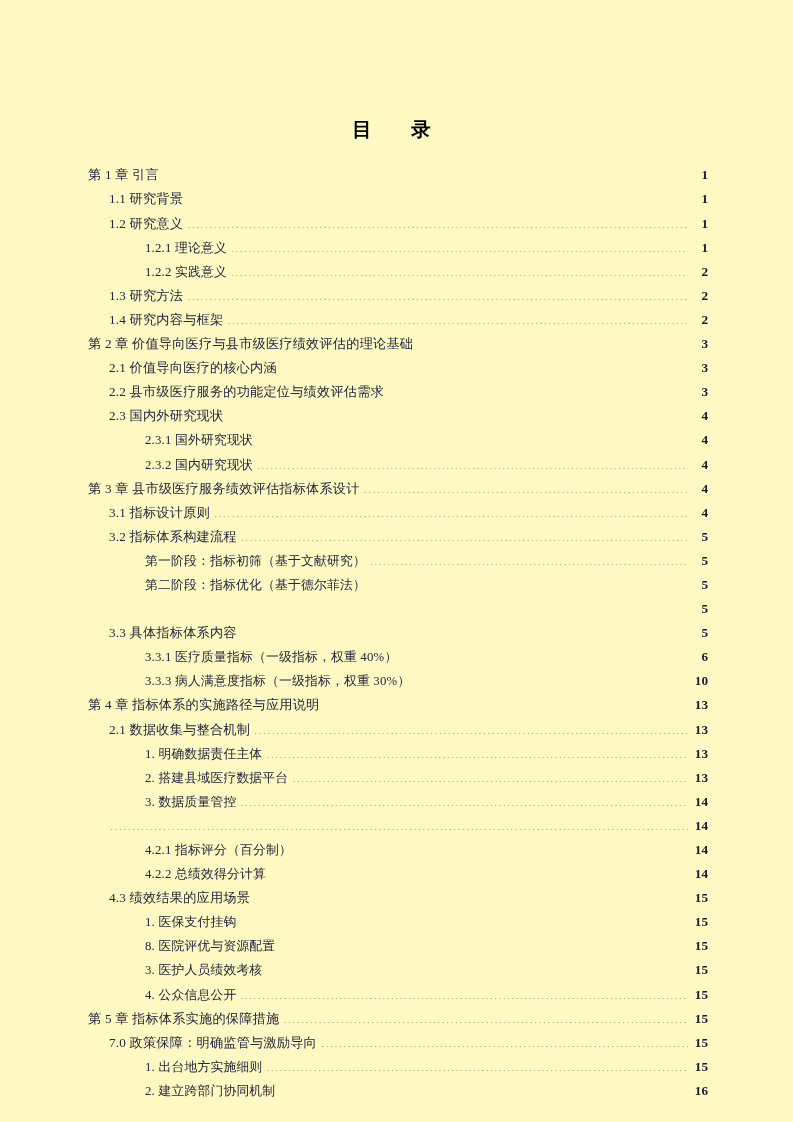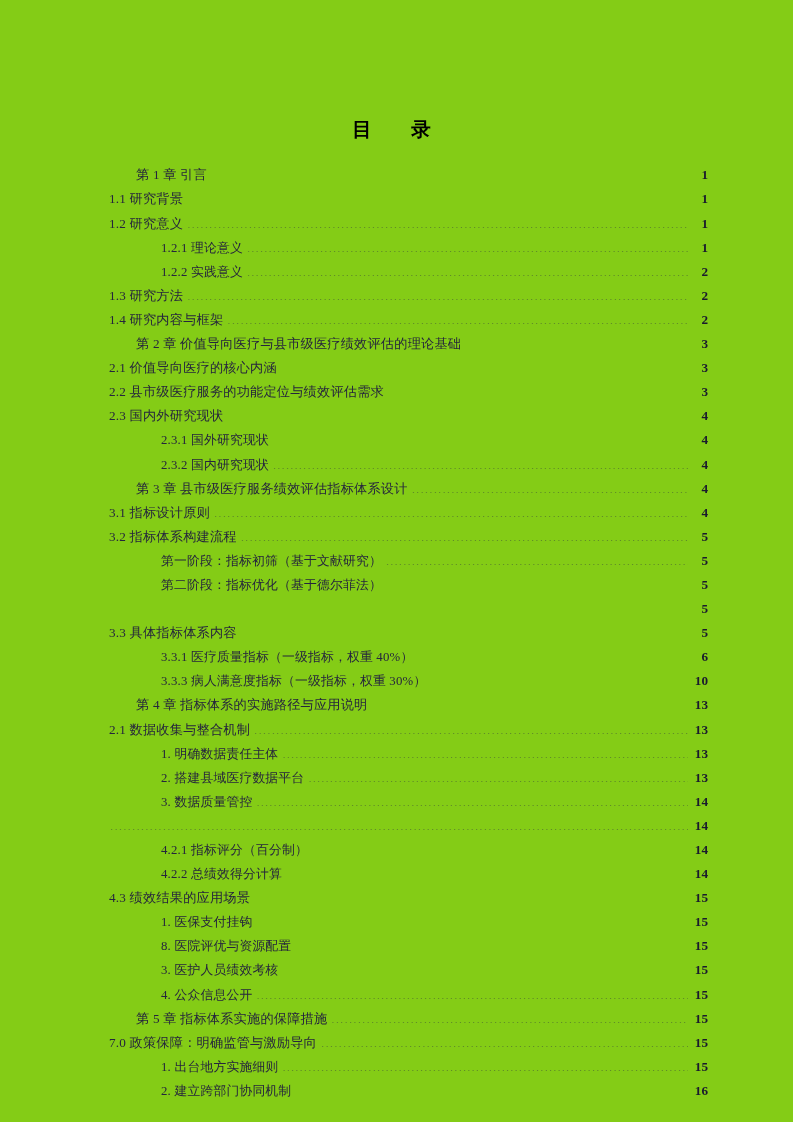--- a/index.html
+++ b/index.html
@@ -15,21 +15,21 @@
     color: #1a1a2e;
     position: relative;
     overflow: hidden;
   }
   .page {
     width: 793px;
     height: 1122px;
     box-sizing: border-box;
     padding: 0;
     position: relative;
-    background: #84cc16;
+    background: #fef9c3;
   }
   .toc-title {
     text-align: center;
     font-family: "DejaVu Sans", "Liberation Sans", sans-serif;
     font-weight: bold;
     font-size: 19.5px;
     letter-spacing: 10px;
     color: #000000;
     padding-top: 118px;
     margin: 0 0 22px 0;
@@ -75,27 +75,27 @@
   .toc-entry .pageno {
     flex: 0 0 auto;
     text-align: right;
     min-width: 17px;
     font-weight: bold;
     color: #1a1a2e;
     font-size: 13.2px;
     padding-left: 2px;
   }
   
-  .lvl-1 { padding-left: 0px; margin-left: 48px; }
+  .lvl-1 { padding-left: 0px; }
   .lvl-2 { padding-left: 21px; }
   .lvl-3 { padding-left: 57px; }
 
   .lvl-1 .label { letter-spacing: 0.2px; }
   .lvl-2 .label { letter-spacing: 0.2px; text-align: center; }
-  .lvl-3 .label { letter-spacing: 0.2px; font-size: 12.8px; margin-left: 16px; }
+  .lvl-3 .label { letter-spacing: 0.2px; font-size: 12.8px; }
   .lvl-3 .leader::before { font-size: 12.8px; }
 </style>
 </head>
 <body>
 
 <div class="page">
 
   <h1 class="toc-title">目　录</h1>
 
   <ul class="toc-list" id="toc-list">

